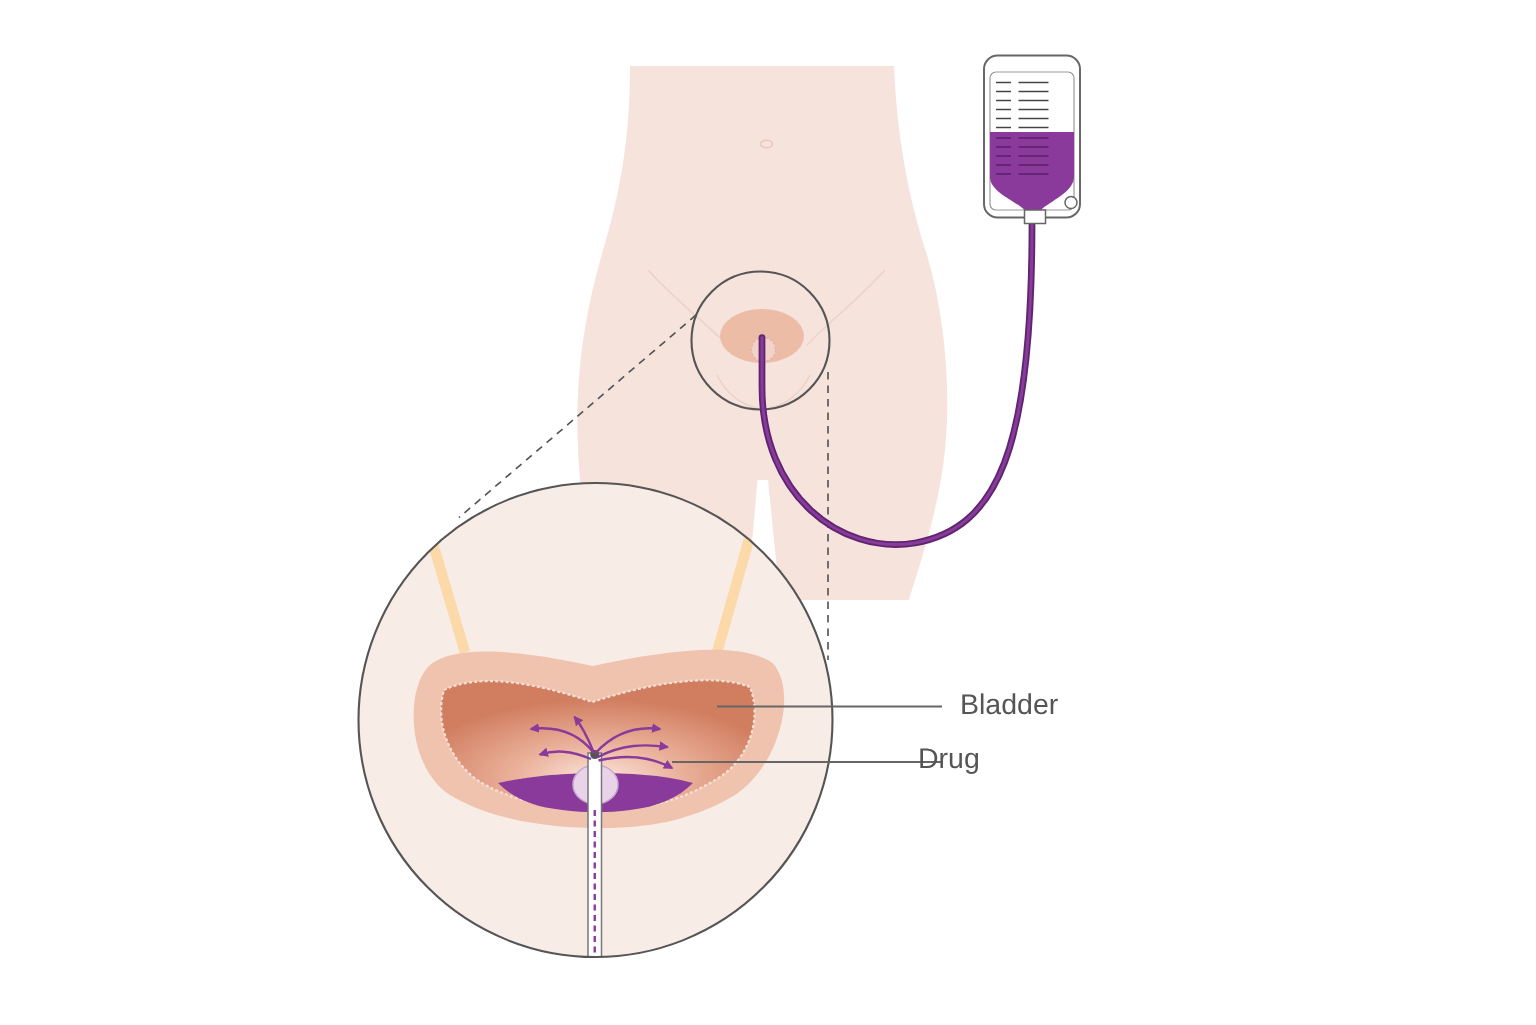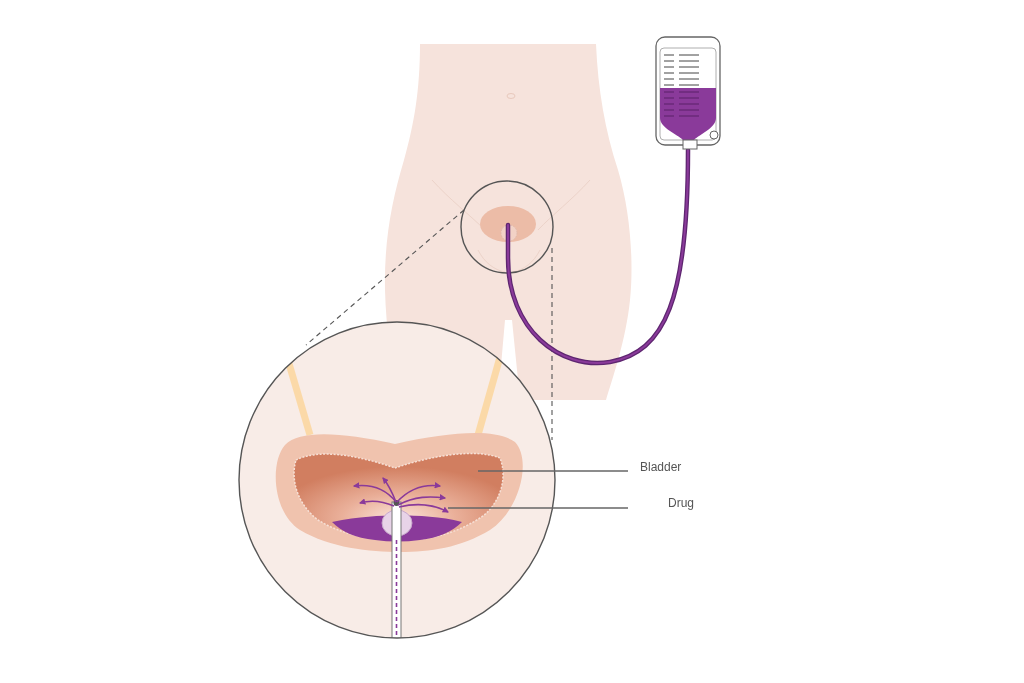--- a/index.html
+++ b/index.html
@@ -1,19 +1,19 @@
 <!DOCTYPE html>
 <html><head>
   <meta charset="utf-8">
   <style>
     html, body { margin: 0; padding: 0; background: #ffffff; }
     body { width: 1024px; height: 683px; overflow: hidden; position: relative;
            font-family: "Liberation Sans", sans-serif; }
     #stage { position: absolute; left: 0; top: 0; width: 1024px; height: 683px; }
-    .label { position: absolute; font-size: 12px; color: #555555;
+    .label { position: absolute; font-size: 19px; color: #555555;
              font-family: "Liberation Sans", sans-serif; line-height: 1; }
   </style>
 </head>
 <body>
 
 <svg id="stage" viewBox="0 0 1024 683" width="1024" height="683" xmlns="http://www.w3.org/2000/svg">
   <defs>
     <radialGradient id="innerGrad" cx="0.5" cy="0.75" r="0.6">
       <stop offset="0" stop-color="#fbe4da"></stop>
       <stop offset="0.45" stop-color="#eab09a"></stop>
@@ -124,13 +124,13 @@
       </g>
     </g>
     <circle cx="397" cy="480" r="158" fill="none" stroke="#555" stroke-width="1.4"></circle>
   </g>
 
   <line x1="478" y1="471" x2="628" y2="471" stroke="#666" stroke-width="1.4"></line>
   <line x1="448" y1="508" x2="628" y2="508" stroke="#666" stroke-width="1.4"></line>
 </svg>
 
 <div class="label" style="left:640px; top:461px;">Bladder</div>
-<div class="label" style="left:668px; top:497px;">Drug</div>
+<div class="label" style="left:612px; top:497px;">Drug</div>
 
 </body></html>

